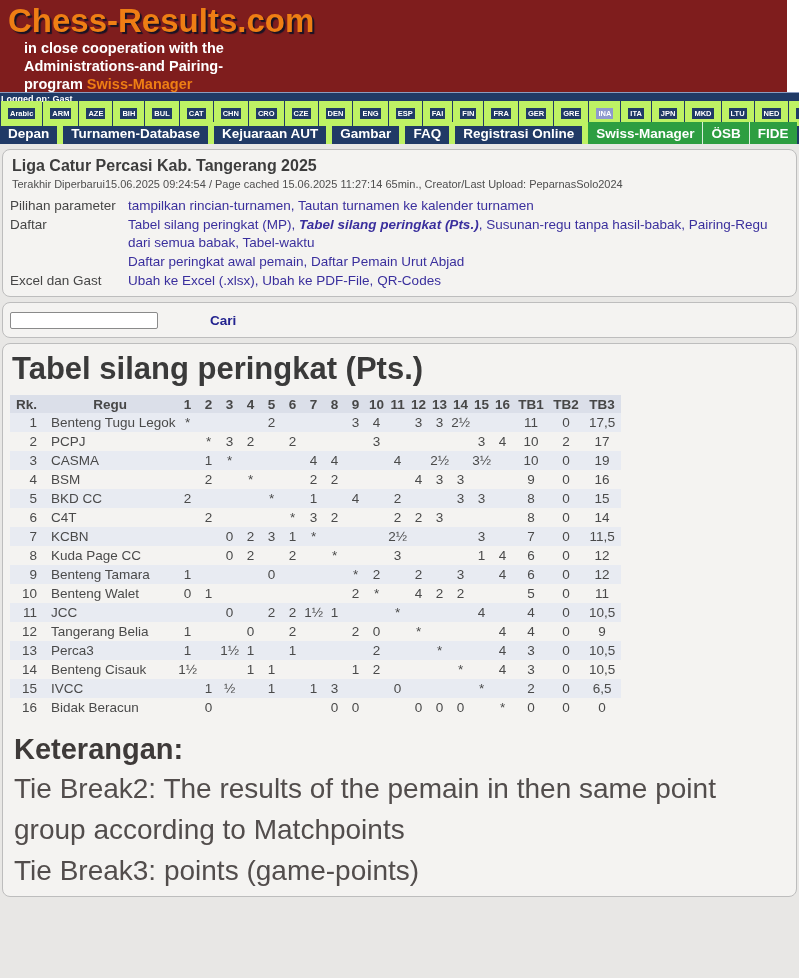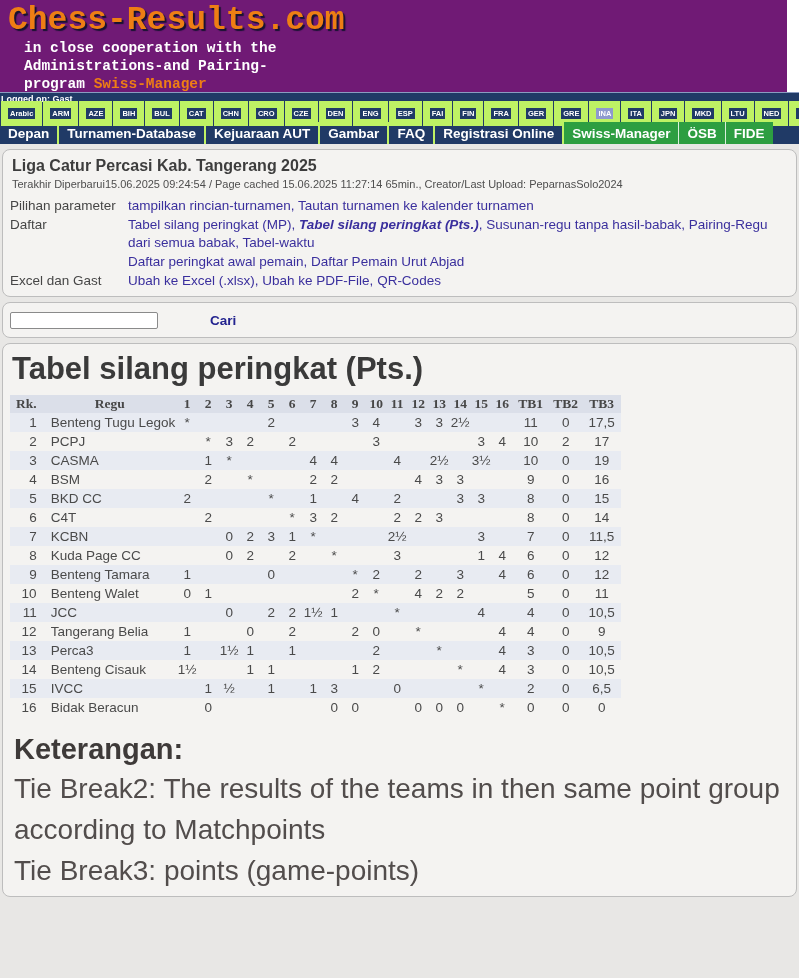--- a/index.html
+++ b/index.html
@@ -1,33 +1,33 @@
 <!DOCTYPE html>
 <html><head>
 <meta charset="utf-8">
 <style>
   * { box-sizing: border-box; margin: 0; padding: 0; }
   html,body { width:799px; height:978px; overflow:hidden; }
   body { background:#e8e7e5; font-family:"Liberation Sans", sans-serif; position:relative; }
 
   
-  .topbar { background:#701a75; padding:3px 0 6px 8px; position:relative; height:92px;font-family:Liberation Mono, monospace; }
+  .topbar { background:#7f1d1d; padding:3px 0 6px 8px; position:relative; height:92px; }
   .logo { color:#ee7e14; font-size:33px; font-weight:bold; line-height:36px; text-shadow:2px 2px 1px rgba(8,18,38,.85); }
   .tagline { color:#ffffff; font-weight:bold; font-size:14.5px; line-height:18px; margin-left:16px; }
   .t-orange { color:#ee7e14; }
   .scroll-strip { position:absolute; right:0; top:0; width:12px; height:92px; background:#ffffff; }
 
   .loggedbar { background:#203a66; border-top:1px solid #8b9cc0; color:#fff; font-size:9px; font-weight:bold; padding:1px 0 2px 1px; height:14px; }
 
   .langbar { background:#203a66; display:flex; flex-wrap:nowrap; gap:1px; padding:1px 1px 2px 1px; height:16px; align-items:center; }
   .lang-item { border:7px solid #bef264; color:#fff; font-size:7.5px; font-weight:bold; padding:1px 2px; line-height:9px; white-space:nowrap; cursor:pointer; }
   .lang-item.sel { background:#8e9ace; }
 
   .menubar { background:#203a66; display:flex; color:#fff; font-weight:bold; font-size:13.5px; height:22px; }
-  .menu-item { padding:0 8px; border-right:2px solid #bef264; display:flex; align-items:center; white-space:nowrap; cursor:pointer; }
+  .menu-item { padding:0 8px; border-right:6px solid #bef264; display:flex; align-items:center; white-space:nowrap; cursor:pointer; }
   .green-group { display:flex; }
   .green-group .menu-item { background:#2d9e41; border-right:1px solid #d9efdc; }
   .green-group .menu-item:last-child { border-right:none; }
 
   
   .box { background:#f4f3f1; border:1px solid #bdbdbd; border-radius:8px; margin:5px 2px; padding:5px 7px; }
 
   .t-title { font-size:16px; font-weight:bold; color:#3d3d3d; margin:2px 0 3px 2px; }
   .t-meta { font-size:11px; color:#4e4e4e; margin:0 0 7px 2px; }
   .prow { display:flex; font-size:13.5px; line-height:18px; margin:1px 0; }
@@ -39,21 +39,21 @@
 
   .search-row { display:flex; align-items:center; height:24px; }
   .s-label { font-size:13.5px; color:#4e4e4e; margin-left:12px; width:240px; }
   .s-input { width:148px; height:17px; border:1px solid #8a8a8a; border-radius:2px; background:#fff; }
   .cari { margin-left:52px; color:#23238f; font-size:13.5px; font-weight:bold; text-decoration:none; cursor:pointer; }
 
   .x-title { font-size:31px; font-weight:bold; color:#3a3a3a; margin:2px 0 8px 2px; letter-spacing:0px; }
 
   table.xtab { border-collapse:collapse; table-layout:fixed; }
   .xtab th, .xtab td { padding:0; height:19px; font-size:13.5px; color:#4a4a4a; text-align:center; white-space:nowrap; overflow:hidden; }
-  .xtab thead tr { background:#dbdfe9;font-family:Liberation Serif, serif; }
+  .xtab thead tr { background:#dbdfe9; }
   .xtab thead th { font-weight:bold; color:#474747; height:18px; }
   .xtab tbody tr.odd  { background:#e8ebf2; }
   .xtab tbody tr.even { background:#f4f3f1; }
   .xtab .c-rk  { text-align:right; padding-right:6px; }
   .xtab th.c-rk { text-align:left; padding-left:6px; }
   .xtab .c-team { text-align:left; padding-left:8px; }
 
   .legend-title { font-size:29px; font-weight:bold; color:#3e3a39; margin:16px 0 2px 4px; }
   .legend-line { font-size:28px; color:#524d4c; line-height:41px; margin-left:4px; }
 </style>
@@ -575,16 +575,16 @@
           <td>*</td>
           <td>0</td>
           <td>0</td>
           <td>0</td>
         </tr>
       </tbody>
   </table>
 
   <div class="legend-title">Keterangan:</div>
   <div>
-      <div class="legend-line">Tie Break2: The results of the teams in then same point group according to Matchpoints</div>
+      <div class="legend-line">Tie Break2: The results of the pemain in then same point group according to Matchpoints</div>
       <div class="legend-line">Tie Break3: points (game-points)</div>
     </div>
 </div>
 
 </body></html>

